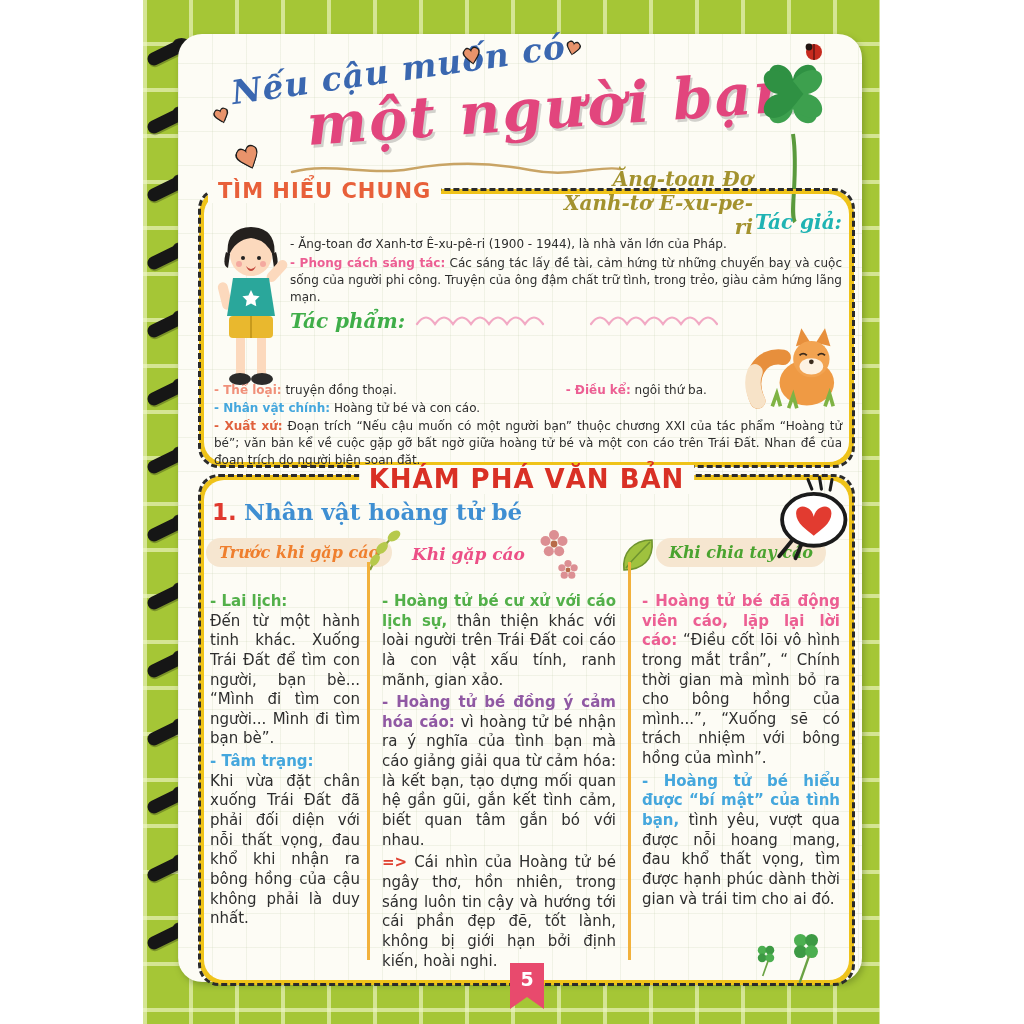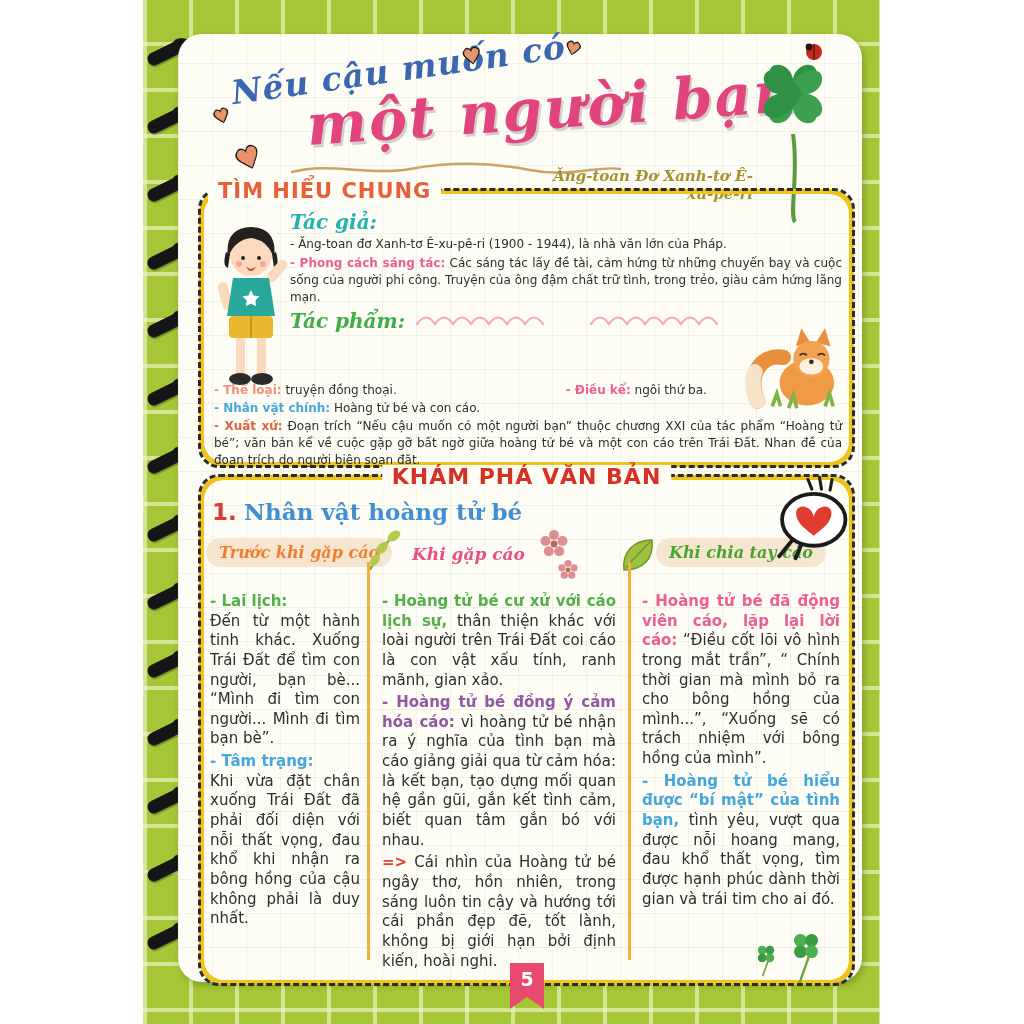--- a/index.html
+++ b/index.html
@@ -24,54 +24,54 @@
       repeating-linear-gradient(0deg, rgba(176,192,150,.16) 0 1px, transparent 1px 34px),
       repeating-linear-gradient(90deg, rgba(176,192,150,.16) 0 1px, transparent 1px 34px);}
   
   .title-line1{position:absolute;left:52px;top:16px;font-family:"DejaVu Serif",serif;font-style:italic;
     font-weight:bold;font-size:33px;color:#3a67b0;transform:rotate(-8deg);letter-spacing:1px;}
   .title-line2{position:absolute;left:128px;top:40px;font-family:"DejaVu Serif",serif;font-style:italic;
     font-weight:bold;font-size:57px;color:#e2457d;transform:rotate(-4deg);letter-spacing:2px;
     text-shadow:2px 3px 0 rgba(130,130,130,.35);}
   .gold-wave{position:absolute;left:112px;top:126px;}
   .author{position:absolute;left:370px;top:133px;width:205px;text-align:right;
-    font-family:"DejaVu Serif",serif;font-style:italic;font-weight:bold;font-size:15px;color:#a3922e;}
+    font-family:"DejaVu Serif",serif;font-style:italic;font-weight:bold;font-size:20px;color:#a3922e;}
   .heart{position:absolute;color:#e8936b;
     text-shadow:-1.5px 0 #1c1c1c,1.5px 0 #1c1c1c,0 -1.5px #1c1c1c,0 1.5px #1c1c1c;}
   .h1{left:285px;top:10px;font-size:20px;transform:rotate(-10deg);}
   .h2g{left:388px;top:5px;font-size:16px;transform:rotate(12deg);}
   .h3{left:36px;top:72px;font-size:17px;transform:rotate(-18deg);}
   .h4{left:58px;top:108px;font-size:28px;transform:rotate(-22deg);}
   .clover-top{position:absolute;left:548px;top:2px;}
   
   .box{position:absolute;border-radius:20px;box-shadow:0 0 0 5px #efc319;}
   .box::before{content:"";position:absolute;inset:-6px;border:3px dashed #2b2b2b;border-radius:21px;pointer-events:none;}
   .box h2{position:absolute;margin:0;z-index:3;background:#fdfcf5;padding:0 10px;line-height:1.1;}
   
   .box1{left:26px;top:160px;width:645px;height:268px;}
   .box1 h2{top:-14px;left:4px;font-size:21px;letter-spacing:1px;color:#e8603a;}
   .boy{position:absolute;left:8px;top:28px;z-index:2;}
   .b1-upper{position:absolute;left:86px;top:16px;width:552px;}
-  .cursive{font-family:"DejaVu Serif",serif;font-style:italic;font-weight:bold;}
+  .cursive{font-family:"DejaVu Serif",serif;font-style:italic;font-weight:bold;text-align:right;}
   .lbl-teal{color:#1fb3b3;font-size:20px;}
   .lbl-green2{color:#3fae49;font-size:20px;}
   .b1-upper p{margin:2px 0;font-size:12px;line-height:1.42;text-align:justify;}
   .tacpham-row{display:flex;align-items:center;gap:10px;margin-top:3px;}
   .b1-lower{position:absolute;left:10px;top:188px;width:628px;}
   .b1-lower p{margin:0 0 1px 0;font-size:12px;line-height:1.42;text-align:justify;}
   .two-col{display:flex;}
   .two-col .c-left{width:56%;}
   .two-col .c-right{width:44%;}
   .lead{font-weight:bold;}
   .salmon{color:#f0907a;} .pinkl{color:#ec5f93;} .bluel{color:#45a7dd;} .redl{color:#e0613d;}
   .greenl{color:#53b04a;} .purplel{color:#9059a3;} .arrow{color:#e04030;font-weight:bold;}
   .fox{position:absolute;right:4px;top:128px;z-index:2;}
   
   .box2{left:26px;top:446px;width:645px;height:500px;}
-  .box2 h2{top:-15px;left:50%;transform:translateX(-50%);font-size:22px;letter-spacing:1px;color:#d93025;white-space:nowrap;}
+  .box2 h2{top:-15px;left:50%;transform:translateX(-50%);font-size:26px;letter-spacing:1px;color:#d93025;white-space:nowrap;}
   .sub-title{position:absolute;left:8px;top:18px;font-size:23px;z-index:2;}
   .sub-num{color:#e0392e;font-weight:bold;}
   .sub-text{font-family:"DejaVu Serif",serif;font-weight:bold;color:#3f8fd2;}
   .bubble{position:absolute;left:556px;top:-12px;z-index:4;}
   .pill{position:absolute;background:#f6e6d0;border-radius:18px;padding:5px 13px;font-family:"DejaVu Serif",serif;
     font-style:italic;font-weight:bold;font-size:16px;white-space:nowrap;}
   .pill1{left:2px;top:58px;color:#ef7f2e;}
   .hdr2{position:absolute;left:208px;top:64px;color:#ec4f86;font-family:"DejaVu Serif",serif;font-style:italic;
     font-weight:bold;font-size:17px;}
   .pill3{left:452px;top:58px;color:#4aa32f;}

